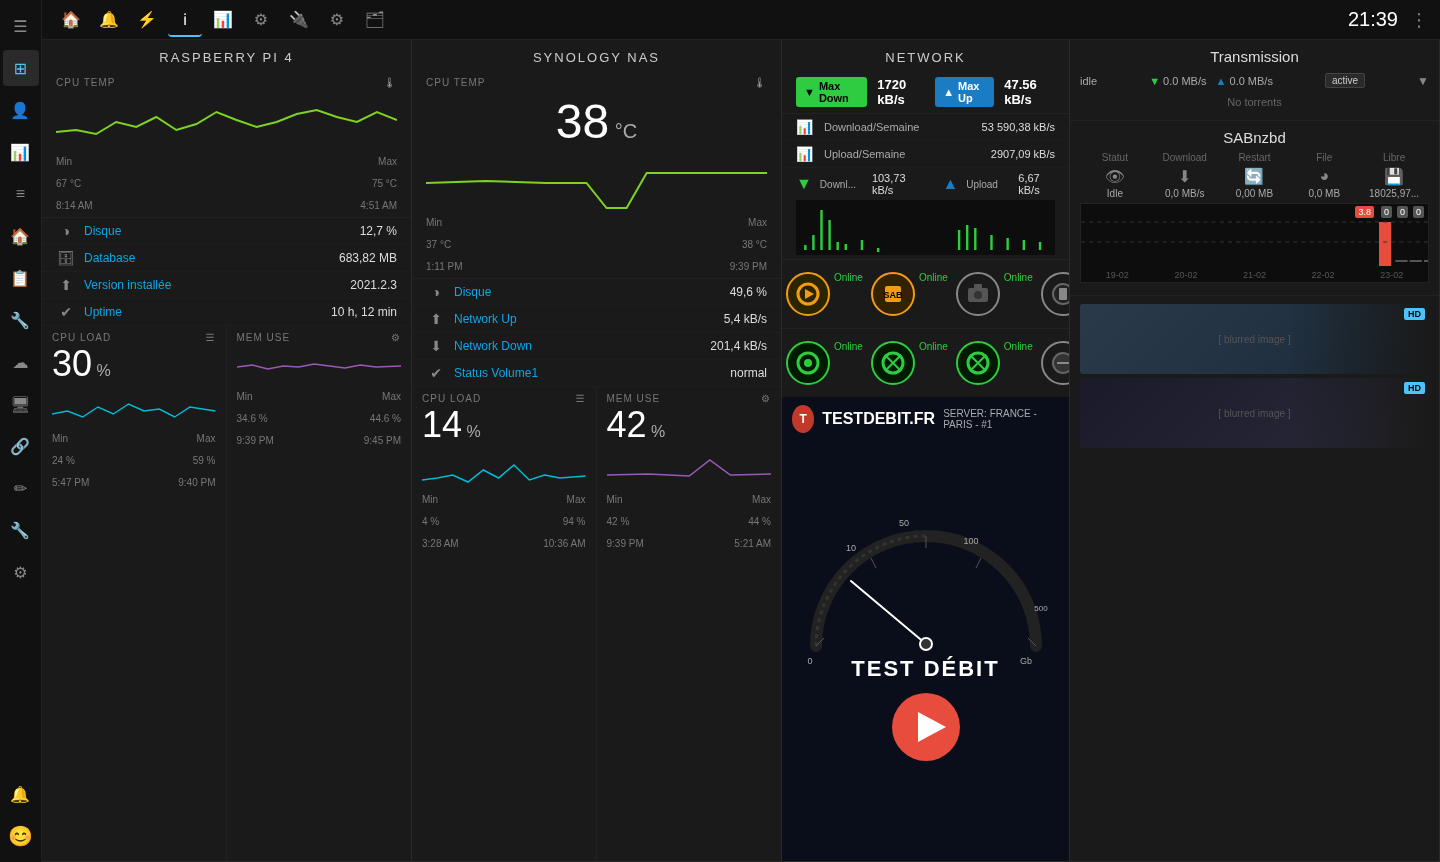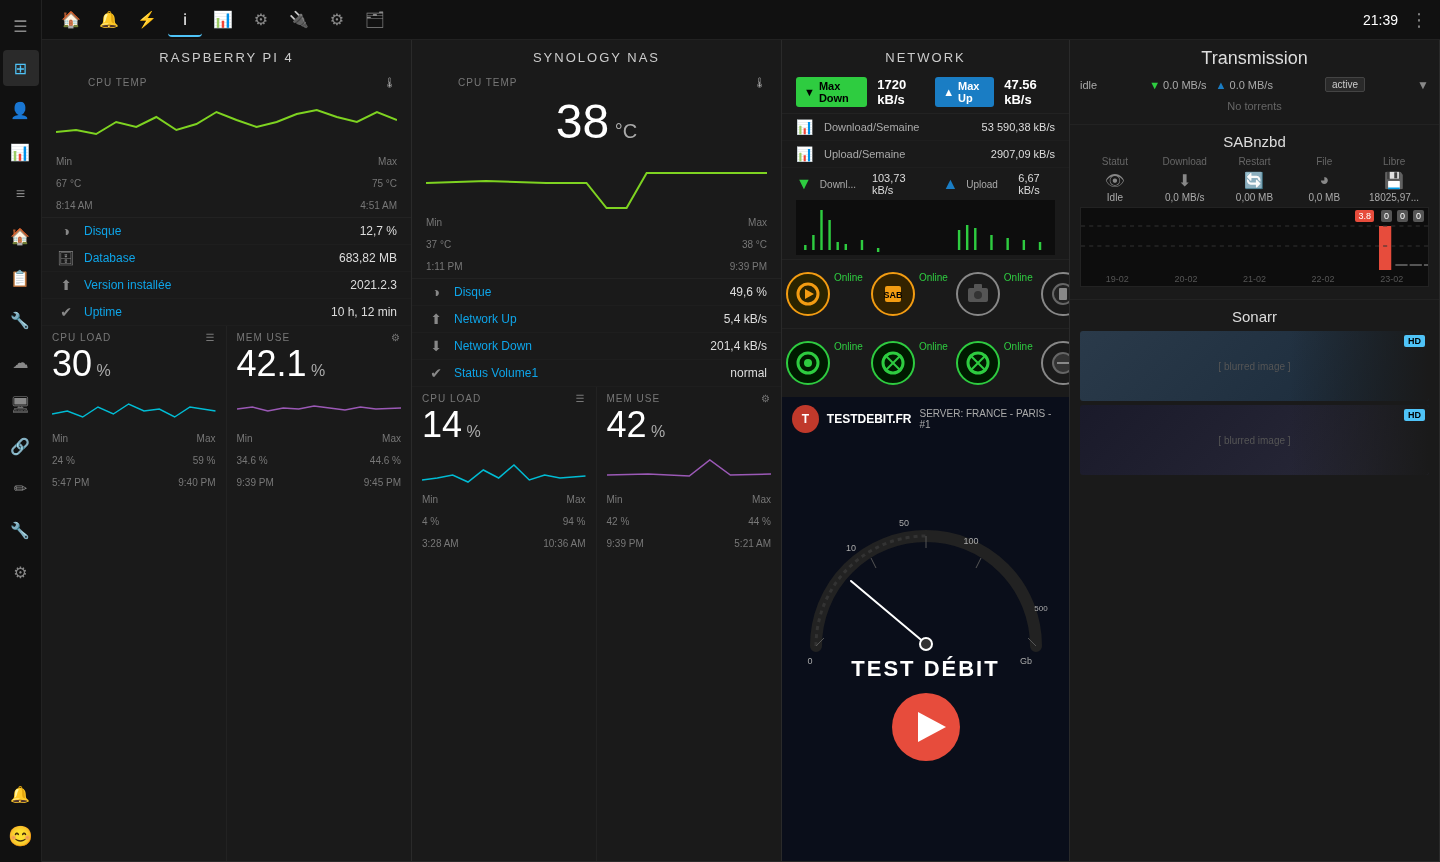--- a/index.html
+++ b/index.html
@@ -64,21 +64,21 @@
       border-radius: 4px;
       font-size: 16px;
     }
     .topbar-icon.active-tab {
       color: #fff;
       border-bottom: 2px solid #4fc3f7;
     }
     .topbar-time {
       margin-left: auto;
       color: #fff;
-      font-size: 14px;
+      font-size: 20px;
       font-weight: 500;
     }
     .topbar-dots {
       color: #888;
       font-size: 18px;
       cursor: pointer;
       margin-left: 8px;
     }
 
     
@@ -119,21 +119,20 @@
       border-bottom: 1px solid #222;
     }
     .section-label {
       font-size: 10px;
       color: #777;
       letter-spacing: 1px;
       text-transform: uppercase;
       display: flex;
       justify-content: space-between;
       align-items: center;
-      margin-left: 32px;
     }
     .temp-value {
       font-size: 48px;
       color: #fff;
       font-weight: 200;
       text-align: center;
       margin: 6px 0 4px;
     }
     .temp-unit { font-size: 20px; color: #aaa; }
 
@@ -306,37 +305,37 @@
       height: 28px;
       border-radius: 50%;
       background: #c0392b;
       display: flex;
       align-items: center;
       justify-content: center;
       color: #fff;
       font-size: 12px;
       font-weight: bold;
     }
-    .speedtest-site { color: #fff; font-size: 12px; font-weight: bold; }
+    .speedtest-site { color: #fff; font-size: 16px; font-weight: bold; }
     .speedtest-server { color: #aaa; font-size: 10px; margin-left: auto; }
 
     
     .downloads-panel {
       display: flex;
       flex-direction: column;
       overflow-y: auto;
       overflow-x: hidden;
     }
     .download-section {
       border-bottom: 1px solid #222;
       padding: 8px 10px;
     }
     .download-section-title {
       text-align: center;
-      font-size: 18px;
+      font-size: 15px;
       color: #ddd;
       margin-bottom: 8px;
       font-weight: 300;
     }
     .transmission-row {
       display: flex;
       align-items: center;
       justify-content: space-between;
       font-size: 11px;
       color: #aaa;
@@ -569,23 +568,20 @@
             <span>59 %</span><br>
             <span>9:40 PM</span>
           </div>
         </div>
       </div>
       <div class="sub-panel">
         <div class="sub-label">
           <span>MEM USE</span>
           <span>⚙</span>
         </div>
-        <div class="sub-value">
-          <span>42.1</span><span class="sub-unit"> %</span>
-        </div>
         <div class="chart-container" style="height:40px;">
           <svg width="100%" height="40" viewBox="0 0 160 40" preserveAspectRatio="none">
             <polyline points="0,20 15,18 30,22 45,19 60,20 75,17 90,19 105,21 120,18 135,20 160,19" fill="none" stroke="#9b59b6" stroke-width="1.5"></polyline>
           </svg>
         </div>
         <div class="min-max-row">
           <div>
             <span>Min</span><br>
             <span>34.6 %</span><br>
             <span>9:39 PM</span>
@@ -948,21 +944,20 @@
           <span>19-02</span>
           <span>20-02</span>
           <span>21-02</span>
           <span>22-02</span>
           <span>23-02</span>
         </div>
       </div>
     </div>
 
     <div class="sonarr-section">
-      <div class="sonarr-title">Sonarr</div>
       <div class="sonarr-cards">
         <div class="sonarr-card">
           <div class="sonarr-card-img" style="background: linear-gradient(135deg, #2a3a4a, #1a2a3a);">
             <span style="color:#555; font-size:10px;">[ blurred image ]</span>
           </div>
           <div class="sonarr-card-overlay"></div>
           <div class="sonarr-badge">HD</div>
         </div>
         <div class="sonarr-card">
           <div class="sonarr-card-img" style="background: linear-gradient(135deg, #1a1a2a, #2a2a3a);">

